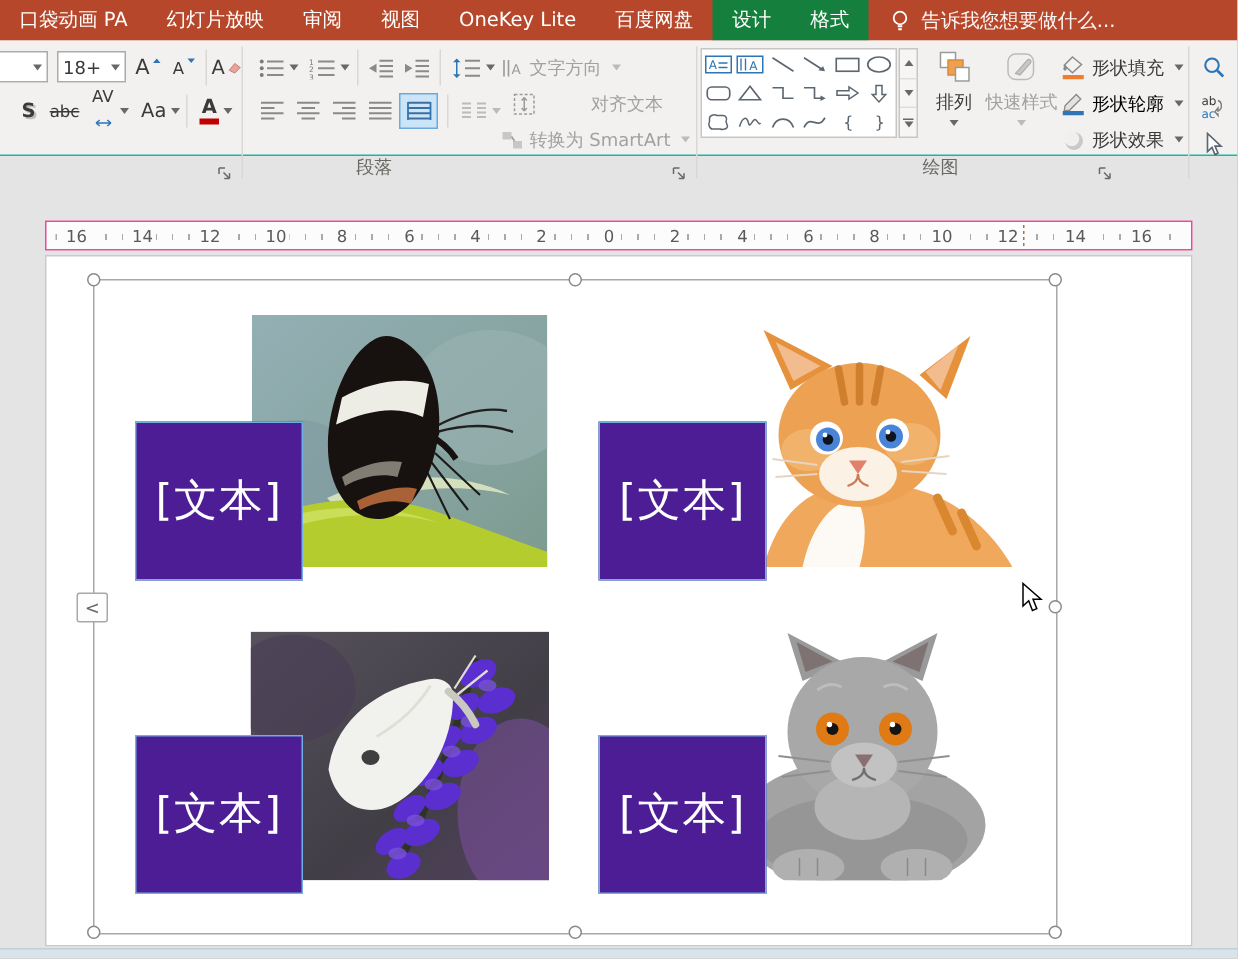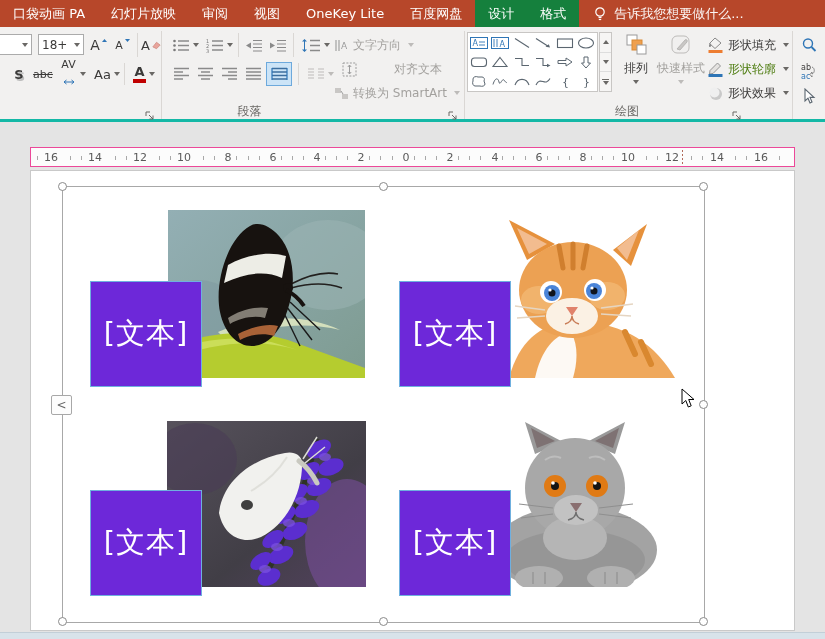--- a/index.html
+++ b/index.html
@@ -4,21 +4,21 @@
 <style>
   html,body{margin:0;padding:0;background:#bbb;}
   #app{position:relative;width:825px;height:639px;overflow:hidden;background:#E4E4E4;
        font-family:"DejaVu Sans","Liberation Sans",sans-serif;-webkit-font-smoothing:antialiased;}
   
   .tabbar{position:absolute;left:0;top:0;width:825px;height:27px;background:#B7472A;display:flex;align-items:stretch;}
   .tab{color:#fff;font-size:13px;line-height:27px;padding:0 13px;white-space:nowrap;cursor:default;}
   .ctx-group{display:flex;background:#15803d;}
   .tellme{display:flex;align-items:center;gap:7px;color:rgba(255,255,255,.95);font-size:13px;padding:0 14px;white-space:nowrap;}
   
-  .ribbon{position:absolute;left:0;top:27px;width:825px;height:95px;background:#F2F1F0;border-bottom:3px solid #14b8a6;box-sizing:border-box;}
+  .ribbon{position:absolute;left:0;top:27px;width:825px;height:77px;background:#F2F1F0;border-bottom:1px solid #14b8a6;box-sizing:border-box;}
   .group{position:absolute;top:0;height:96px;}
   .gsep{position:absolute;top:4px;height:88px;width:1px;background:#DAD7D4;}
   .glabel{position:absolute;bottom:3px;left:0;right:0;text-align:center;font-size:12px;color:#6A6865;}
   .launcher{position:absolute;bottom:4px;width:12px;height:12px;}
   .combo{position:absolute;height:21px;background:#fff;border:1px solid #ABABAB;display:flex;align-items:center;font-size:12px;color:#3B3A39;box-sizing:border-box;padding:0 3px;}
   .dd{width:0;height:0;border-left:3px solid transparent;border-right:3px solid transparent;border-top:4px solid #6A6865;margin-left:auto;}
   .ddi{width:0;height:0;border-left:3px solid transparent;border-right:3px solid transparent;border-top:4px solid #6A6865;display:inline-block;vertical-align:middle;margin-left:3px;}
   .rbtn{position:absolute;height:22px;display:flex;align-items:center;justify-content:center;color:#3B3A39;}
   .glyph{font-size:13px;color:#3B3A39;}
   .dis{color:#A3A19E !important;}
@@ -35,21 +35,21 @@
   .ruler{position:absolute;left:30px;top:23px;width:765px;height:20px;background:#FCFCFC;border:1px solid #ec4899;box-sizing:border-box;}
   .ruler-ticks{position:absolute;left:6px;right:6px;top:8px;height:4px;background:repeating-linear-gradient(to right,#A9A9A9 0 1px,transparent 1px 11.08px);}
   .rnum{position:absolute;top:3px;transform:translateX(-50%);font-size:11px;color:#5A5A5A;background:#FCFCFC;padding:0 2px;line-height:13px;}
   .rindicator{position:absolute;top:2px;height:16px;width:1px;background:repeating-linear-gradient(to bottom,#B26A5A 0 2px,transparent 2px 4px);}
   .slide{position:absolute;left:30px;top:46px;width:765px;height:461px;background:#fff;border:1px solid #C9C9C9;box-sizing:border-box;}
   .sa-frame{position:absolute;border:1px solid #A8A8A8;pointer-events:none;}
   .handle{position:absolute;width:9px;height:9px;border-radius:50%;background:#fff;border:1px solid #8A8A8A;box-sizing:border-box;}
   .pane-toggle{position:absolute;width:21px;height:20px;background:#FDFDFD;border:1px solid #A8A8A8;border-radius:2px;font-size:12px;color:#666;display:flex;align-items:center;justify-content:center;box-sizing:border-box;}
   .sa-img{position:absolute;overflow:hidden;}
   .sa-img svg{display:block;}
-  .caption{position:absolute;width:112px;height:106px;background:#6d28d9;border:1px solid #6FB0DF;box-sizing:border-box;display:flex;align-items:center;justify-content:center;color:#fff;font-size:29px;letter-spacing:1px;}
+  .caption{position:absolute;width:112px;height:106px;background:#4c1d95;border:1px solid #6FB0DF;box-sizing:border-box;display:flex;align-items:center;justify-content:center;color:#fff;font-size:29px;letter-spacing:1px;}
   .status-strip{position:absolute;left:0;top:632px;width:825px;height:7px;background:#D8E3EA;border-top:1px solid #C2CFD8;box-sizing:border-box;}
   .cursor{position:absolute;z-index:60;}
   svg text{font-family:"DejaVu Sans",sans-serif;}
 </style>
 </head>
 <body>
 
 <div id="app">
 
   <div class="tabbar">
@@ -348,21 +348,21 @@
 
       <div class="stackbtn" style="left:240px;top:7px;color:#3B3A39;">
         <svg width="17" height="16" viewBox="0 0 17 16">
           <path d="M8 1 L14 6 L8 11.5 L2.5 6.5 Z" fill="#F3F2F1" stroke="#8A8A8A"></path>
           <path d="M3 6 C1.8 8 1.5 9.5 2.6 10 C3.6 10.4 4.4 9.2 4.2 7.6 Z" fill="#8A8A8A"></path>
           <rect x="1.5" y="13" width="14" height="3" fill="#ED7D31"></rect>
         </svg>
           <span>形状填充</span>
           <span class="ddi"></span>
       </div>
-      <div class="stackbtn" style="left:240px;top:31px;color:#4d7c0f;">
+      <div class="stackbtn" style="left:240px;top:31px;color:#000000;">
         <svg width="17" height="16" viewBox="0 0 17 16">
           <path d="M3 9.5 L10.5 2 L13.5 5 L6 12.5 L2.5 13 Z" fill="#E4E2E0" stroke="#8A8A8A" stroke-width=".9"></path>
           <rect x="1.5" y="13" width="14" height="3" fill="#2E75B6"></rect>
         </svg>
           <span>形状轮廓</span>
           <span class="ddi"></span>
       </div>
       <div class="stackbtn" style="left:240px;top:55px;color:#3B3A39;">
         <svg width="17" height="16" viewBox="0 0 17 16">
           <circle cx="9" cy="9" r="6" fill="#C9C9C9"></circle>

